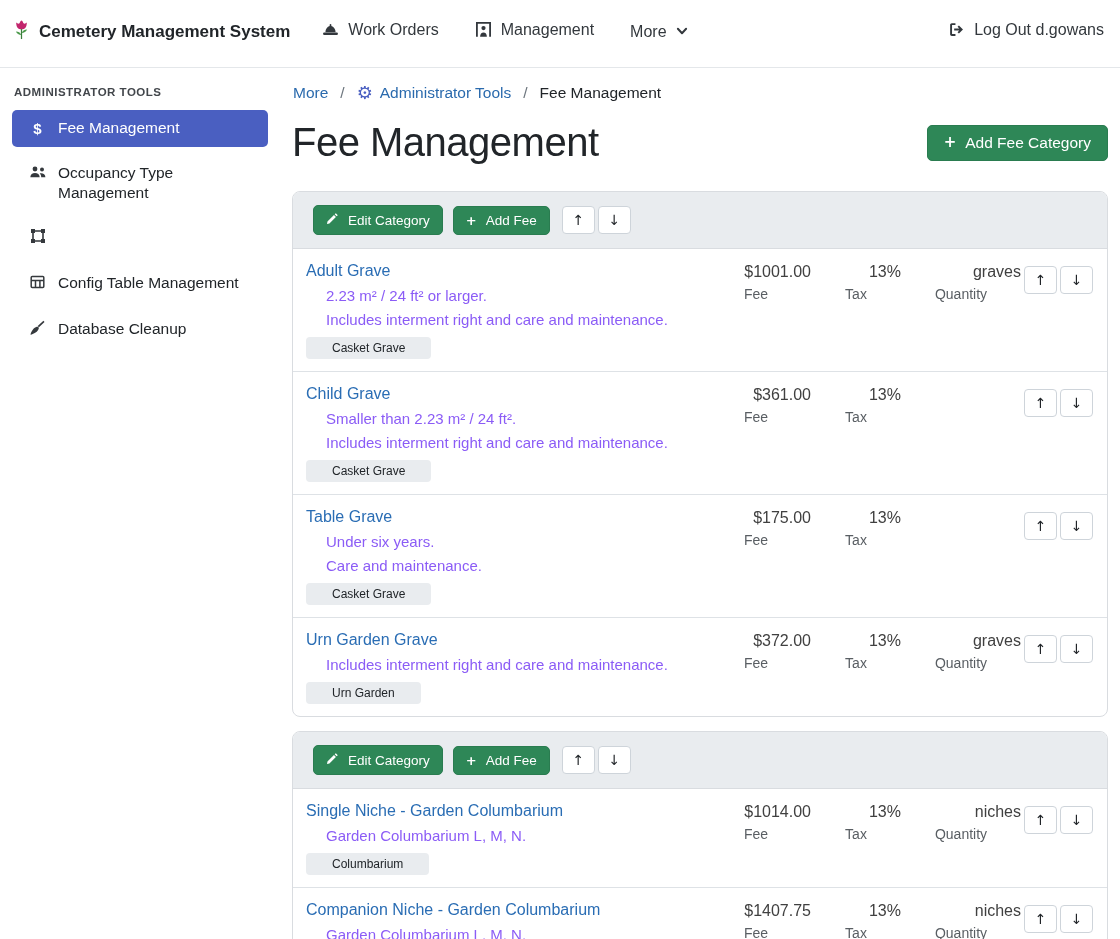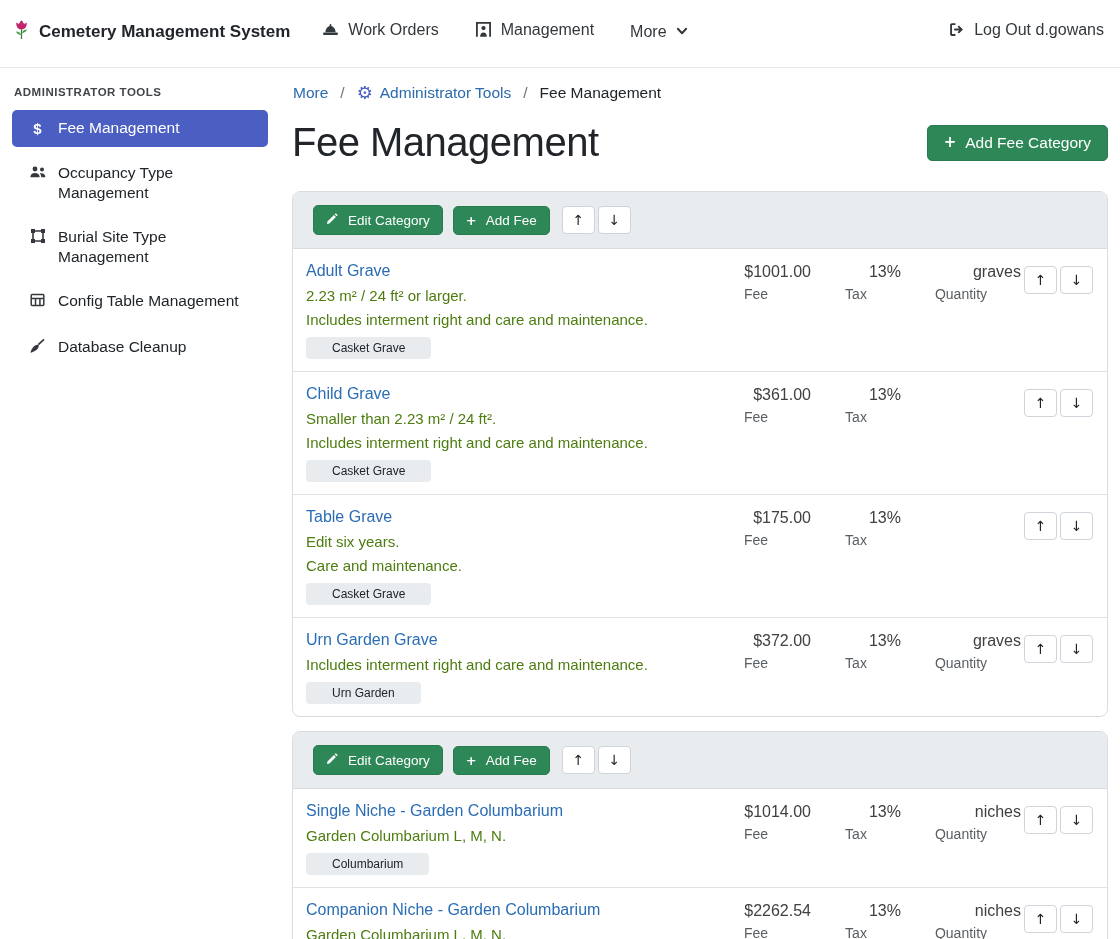--- a/index.html
+++ b/index.html
@@ -103,21 +103,21 @@
     display: flex; align-items: flex-start;
     padding: 10px 14px 12px 13px;
     border-bottom: 1px solid #dee2e6;
   }
   .fee-row:last-child { border-bottom: none; }
   .fee-info { flex: 1; min-width: 0; padding-right: 8px; }
   .fee-name {
     display: inline-block; color: #2a6db4; font-weight: 400;
     font-size: 16px; margin: 3px 0 7px; cursor: pointer;
   }
-  .fee-desc { font-size: 15px; color: #4d7c0f; margin-bottom: 7px; line-height: 17px; }
+  .fee-desc { font-size: 15px; color: #8b5cf6; margin-bottom: 7px; line-height: 17px; margin-left: 20px; }
   .badge {
     display: inline-block; background: #e9ecef; color: #212529;
     font-size: 12px; padding: 4px 26px; border-radius: 4px; margin-top: 2px;
   }
   .fee-col, .tax-col, .qty-col { text-align: center; padding-top: 4px; }
   .fee-col { width: 110px; }
   .tax-col { width: 90px; }
   .qty-col { width: 120px; }
   .col-val { font-size: 16px; color: #404040; margin-bottom: 5px; text-align: right; }
   .col-lbl { font-size: 14px; color: #595e63; }
@@ -203,21 +203,20 @@
       </span>
       <span>Occupancy Type Management</span>
     </div>
 
     <div class="side-item">
       <span class="side-icon">
         <svg width="16" height="16" viewBox="0 0 16 16" fill="currentColor">
           <path d="M1 1h4v4H1zM11 1h4v4h-4zM1 11h4v4H1zM11 11h4v4h-4zM5 2.2h6v1.6H5zM5 12.2h6v1.6H5zM2.2 5h1.6v6H2.2zM12.2 5h1.6v6h-1.6z"></path>
         </svg>
       </span>
-      <span>Burial Site Type Management</span>
     </div>
 
     <div class="side-item">
       <span class="side-icon">
         <svg width="17" height="16" viewBox="0 0 16 16">
           <rect x="1.7" y="2.4" width="12.6" height="11.2" rx="1" fill="none" stroke="currentColor" stroke-width="1.5"></rect>
           <path d="M1.7 6.4h12.6M6 6.4v7.2M10.4 6.4v7.2" fill="none" stroke="currentColor" stroke-width="1.5"></path>
         </svg>
       </span>
       <span>Config Table Management</span>
@@ -334,21 +333,21 @@
           </button>
           <button type="button" class="arrow-btn">
             <span class="glyph">↓</span>
           </button>
         </div>
       </div>
 
       <div class="fee-row">
         <div class="fee-info">
           <a class="fee-name" href="#">Table Grave</a>
-          <div class="fee-desc">Edit six years.</div>
+          <div class="fee-desc">Under six years.</div>
           <div class="fee-desc">Care and maintenance.</div>
           <span class="badge">Casket Grave</span>
         </div>
         <div class="fee-col">
           <div class="col-val">$175.00</div>
           <div class="col-lbl">Fee</div>
         </div>
         <div class="tax-col">
           <div class="col-val">13%</div>
           <div class="col-lbl">Tax</div>
@@ -447,21 +446,21 @@
         </div>
       </div>
 
       <div class="fee-row">
         <div class="fee-info">
           <a class="fee-name" href="#">Companion Niche - Garden Columbarium</a>
           <div class="fee-desc">Garden Columbarium L, M, N.</div>
           <span class="badge">Columbarium</span>
         </div>
         <div class="fee-col">
-          <div class="col-val">$2262.54</div>
+          <div class="col-val">$1407.75</div>
           <div class="col-lbl">Fee</div>
         </div>
         <div class="tax-col">
           <div class="col-val">13%</div>
           <div class="col-lbl">Tax</div>
         </div>
         <div class="qty-col">
           <div class="col-val">niches</div>
           <div class="col-lbl">Quantity</div>
         </div>

